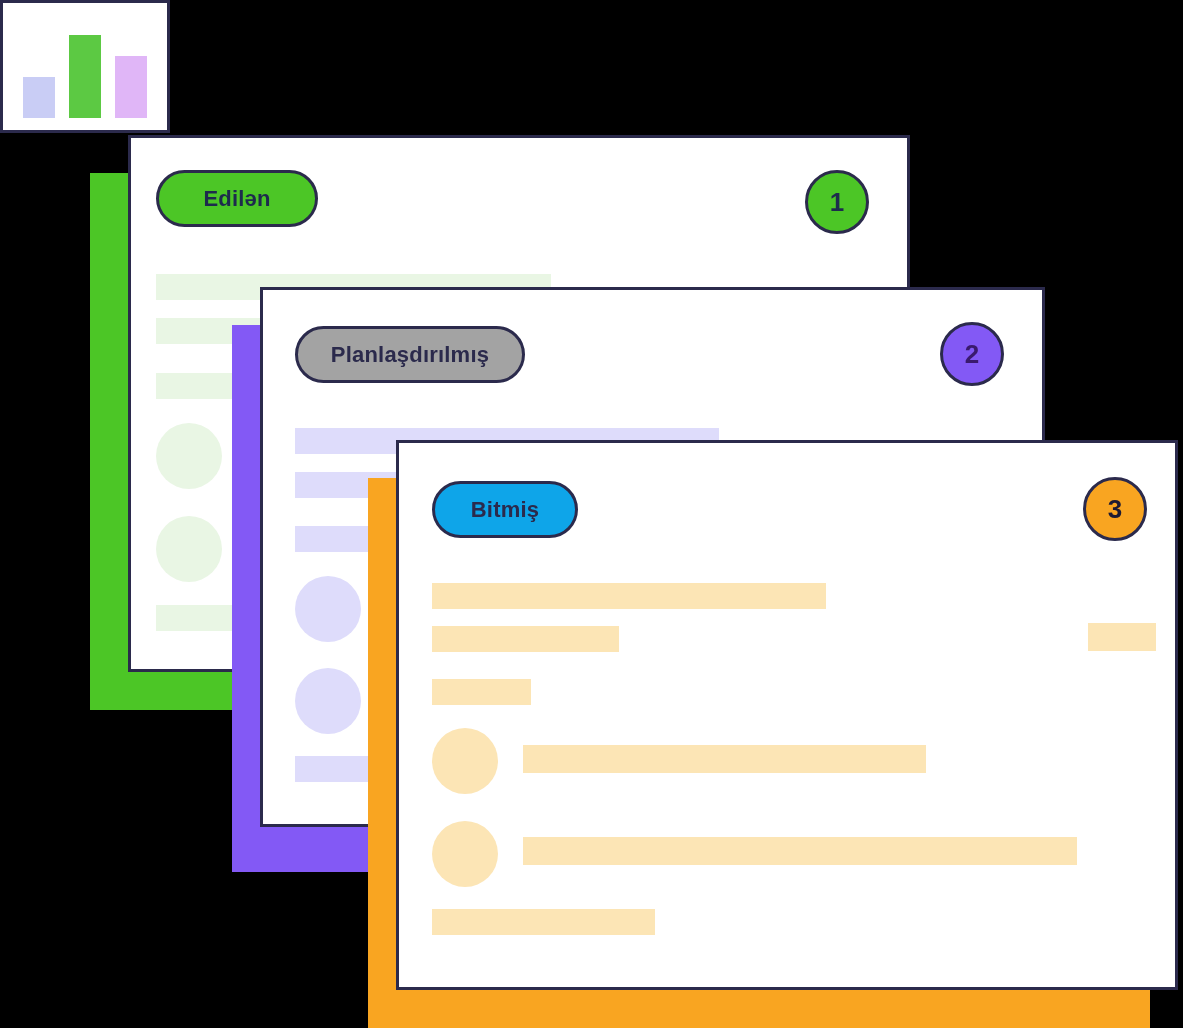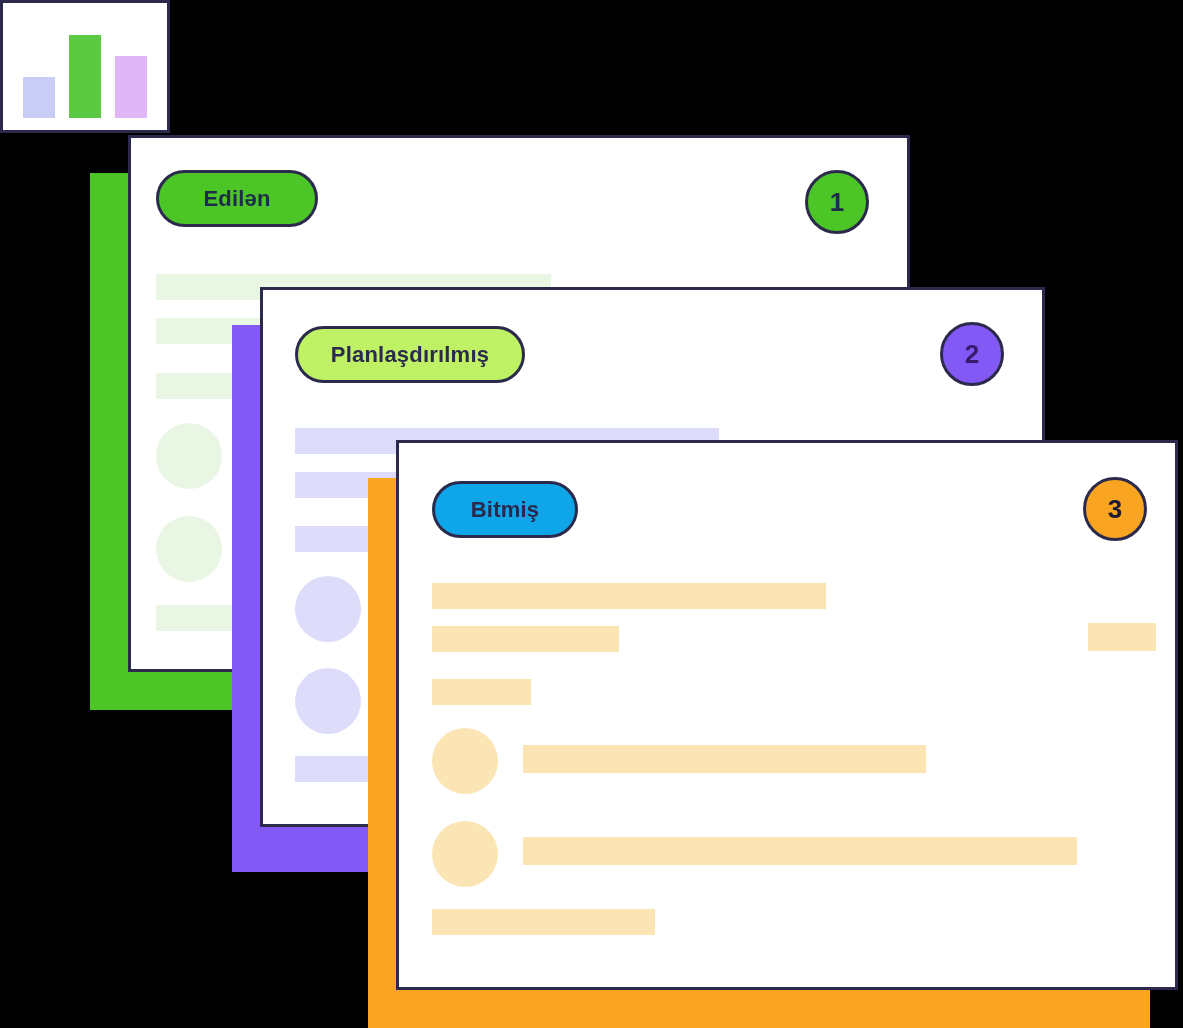--- a/index.html
+++ b/index.html
@@ -53,21 +53,21 @@
         <div class="badge" style="right: 38px; top: 32px; width: 64px; height: 64px; background: rgb(76, 198, 38); color: rgb(29, 43, 77); font-size: 26px;">1</div>
       </div>
       <div class="shadow" style="left: 232px; top: 325px; width: 785px; height: 547px; background: rgb(131, 89, 245);"></div>
       <div class="card" style="left: 260px; top: 287px; width: 785px; height: 540px;">
         <div class="sk" style="left: 32px; top: 138px; width: 424px; height: 26px; background: rgb(222, 220, 251);"></div>
         <div class="sk" style="left: 32px; top: 182px; width: 424px; height: 26px; background: rgb(222, 220, 251);"></div>
         <div class="sk" style="left: 32px; top: 236px; width: 424px; height: 26px; background: rgb(222, 220, 251);"></div>
         <div class="sk-circ" style="left: 32px; top: 286px; width: 66px; height: 66px; background: rgb(222, 220, 251);"></div>
         <div class="sk-circ" style="left: 32px; top: 378px; width: 66px; height: 66px; background: rgb(222, 220, 251);"></div>
         <div class="sk" style="left: 32px; top: 466px; width: 424px; height: 26px; background: rgb(222, 220, 251);"></div>
-        <div class="pill" style="left: 32px; top: 36px; width: 230px; height: 57px; background: #bef264; color: rgb(43, 42, 76); font-size: 22px;">Planlaşdırılmış</div>
+        <div class="pill" style="left: 32px; top: 36px; width: 230px; height: 57px; background: #a3a3a3; color: rgb(43, 42, 76); font-size: 22px;">Planlaşdırılmış</div>
         <div class="badge" style="right: 38px; top: 32px; width: 64px; height: 64px; background: rgb(131, 89, 245); color: rgb(58, 26, 110); font-size: 26px;">2</div>
       </div>
       <div class="shadow" style="left: 368px; top: 478px; width: 782px; height: 550px; background: rgb(249, 165, 33);"></div>
       <div class="card" style="left: 396px; top: 440px; width: 782px; height: 550px;">
         <div class="sk" style="left: 33px; top: 140px; width: 394px; height: 26px; background: rgb(252, 229, 181);"></div>
         <div class="sk" style="left: 33px; top: 183px; width: 187px; height: 26px; background: rgb(252, 229, 181);"></div>
         <div class="sk" style="left: 689px; top: 180px; width: 68px; height: 28px; background: rgb(252, 229, 181);"></div>
         <div class="sk" style="left: 33px; top: 236px; width: 99px; height: 26px; background: rgb(252, 229, 181);"></div>
         <div class="sk-circ" style="left: 33px; top: 285px; width: 66px; height: 66px; background: rgb(252, 229, 181);"></div>
         <div class="sk" style="left: 124px; top: 302px; width: 403px; height: 28px; background: rgb(252, 229, 181);"></div>

